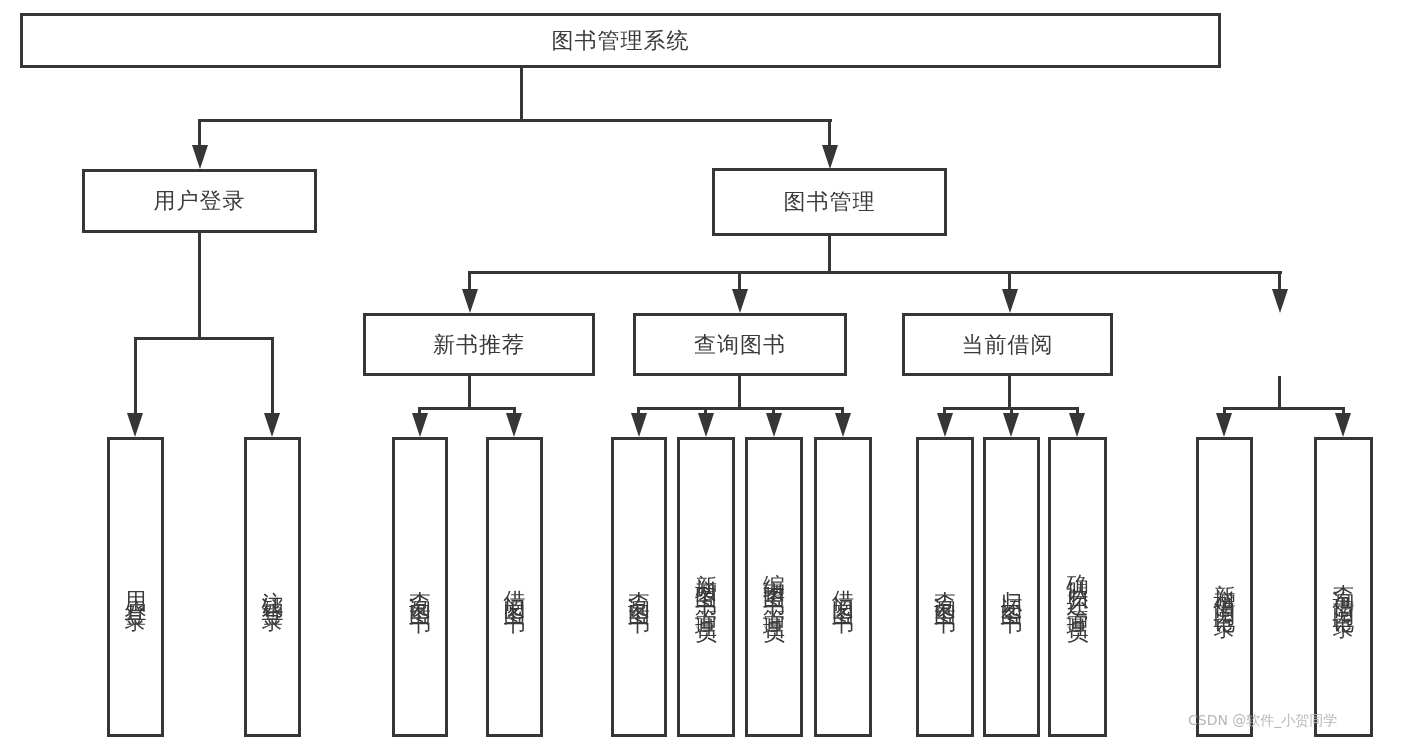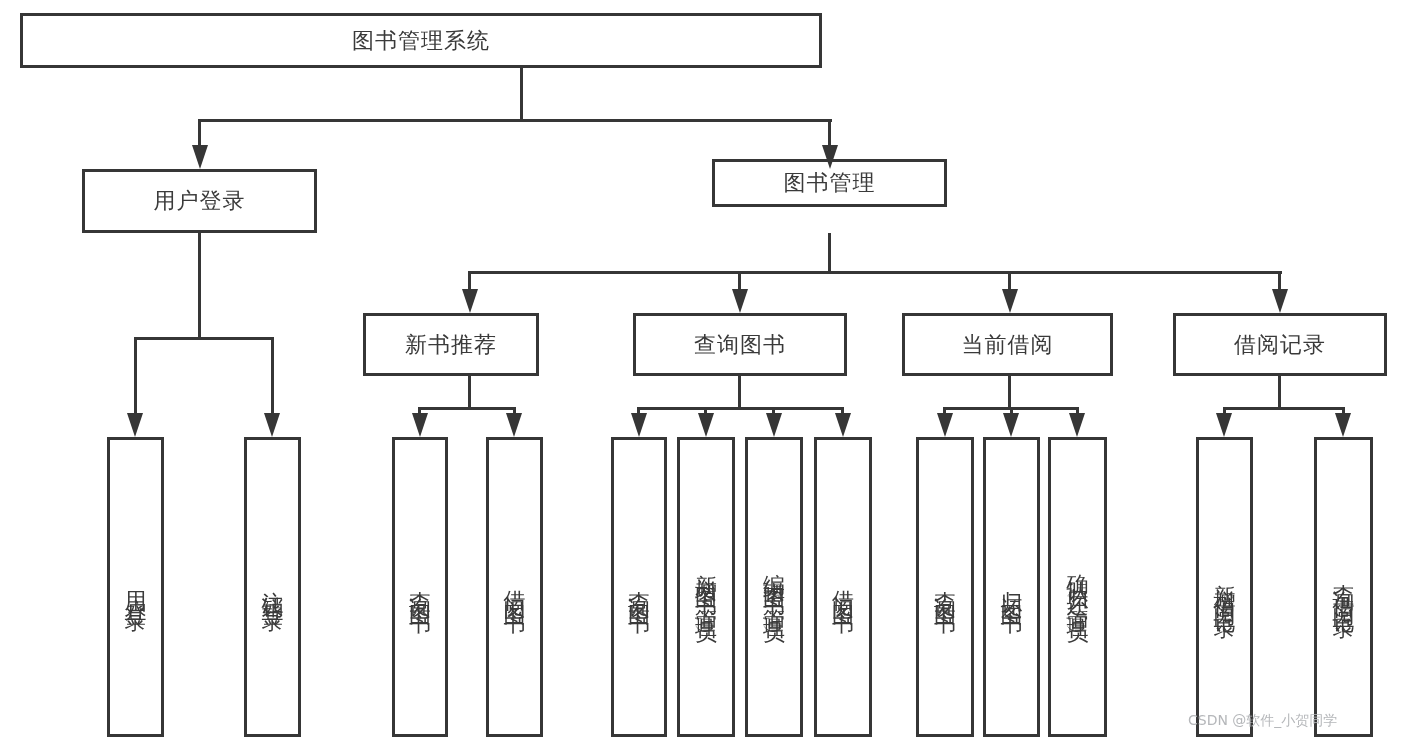--- a/index.html
+++ b/index.html
@@ -26,42 +26,39 @@
   .watermark{
     position:absolute;left:1188px;top:712px;width:210px;
     color:#b5b7ba;font-size:14px;white-space:nowrap;
   }
 </style>
 </head>
 <body>
 
 <div id="stage">
 
-  <div class="box h" style="left:20px;top:13px;width:802px;height:55px">
+  <div class="box h" style="left:20px;top:13px;width:1201px;height:55px">
     <span>图书管理系统</span>
   </div>
 
   <div class="box h" style="left:82px;top:169px;width:235px;height:64px">
     <span>用户登录</span>
   </div>
-  <div class="box h" style="left:712px;top:159px;width:235px;height:48px">
+  <div class="box h" style="left:712px;top:168px;width:235px;height:68px">
     <span>图书管理</span>
   </div>
 
-  <div class="box h" style="left:363px;top:313px;width:176px;height:63px">
+  <div class="box h" style="left:363px;top:313px;width:232px;height:63px">
     <span>新书推荐</span>
   </div>
   <div class="box h" style="left:633px;top:313px;width:214px;height:63px">
     <span>查询图书</span>
   </div>
   <div class="box h" style="left:902px;top:313px;width:211px;height:63px">
     <span>当前借阅</span>
-  </div>
-  <div class="box h" style="left:1173px;top:313px;width:214px;height:63px">
-    <span>借阅记录</span>
   </div>
 
   <div class="box v" style="left:107px;top:437px;width:57px;height:300px">
     <span>用户登录</span>
   </div>
   <div class="box v" style="left:244px;top:437px;width:57px;height:300px">
     <span>注销登录</span>
   </div>
 
   <div class="box v" style="left:392px;top:437px;width:56px;height:300px">

